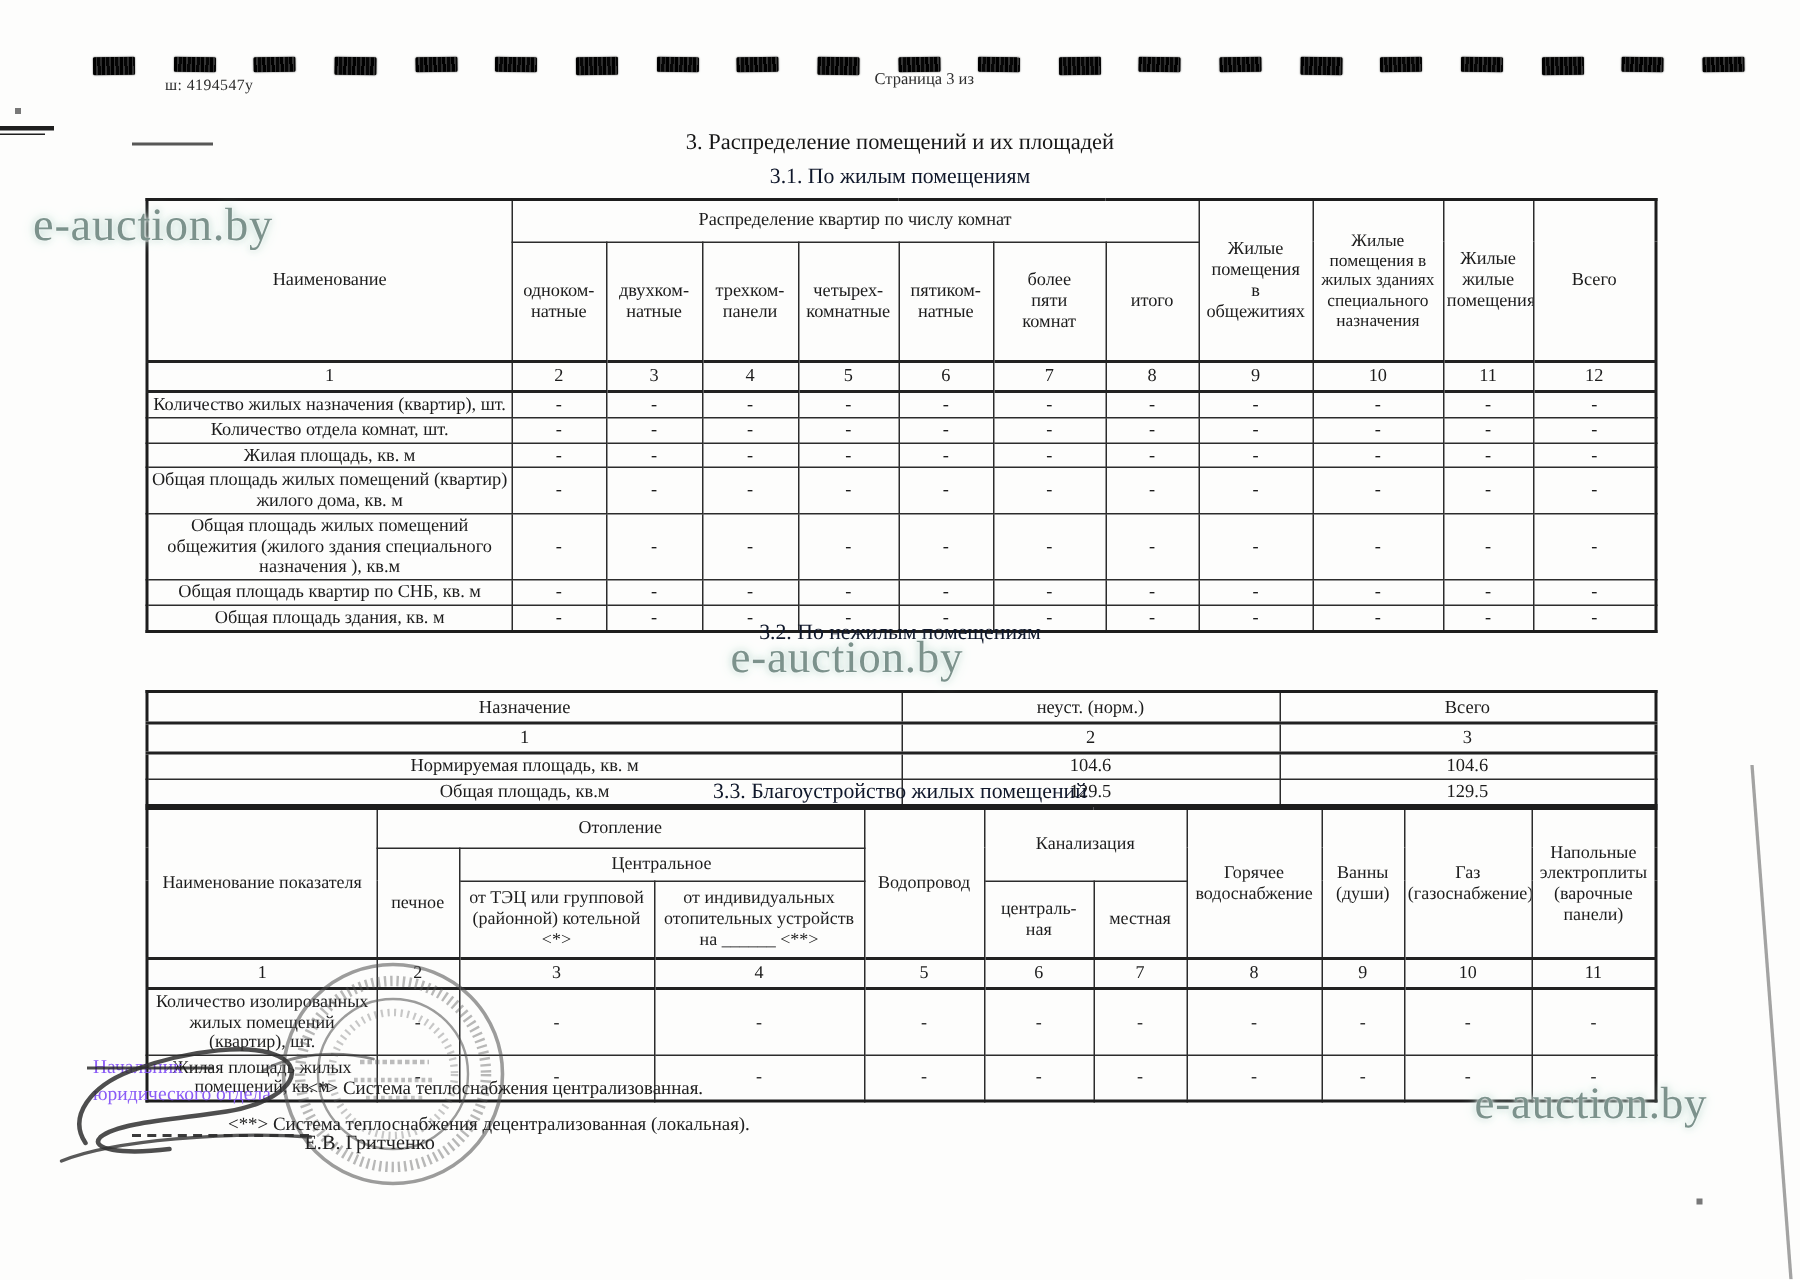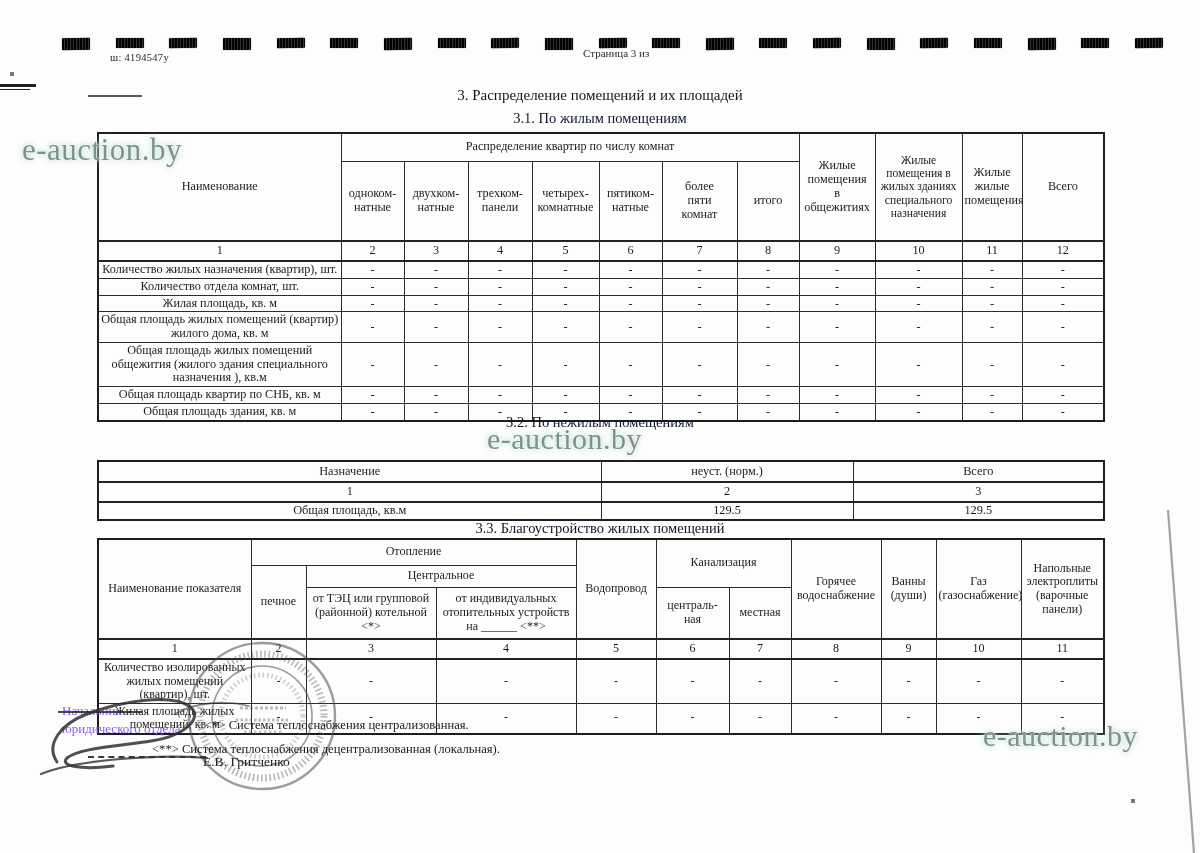--- a/index.html
+++ b/index.html
@@ -279,20 +279,25 @@
         <th>Всего</th>
       </tr>
     </tbody>
     <tbody>
         <tr class="numrow">
           <td>1</td>
           <td>2</td>
           <td>3</td>
         </tr>
         <tr>
+          <td>Нормируемая площадь, кв. м</td>
+          <td>104.6</td>
+          <td>104.6</td>
+        </tr>
+        <tr>
           <td>Общая площадь, кв.м</td>
           <td>129.5</td>
           <td>129.5</td>
         </tr>
       </tbody>
   </table>
 
   <div class="subtitle-line" style="top:520px;">3.3. Благоустройство жилых помещений</div>
   <table class="doc-table t33">
     <colgroup>

